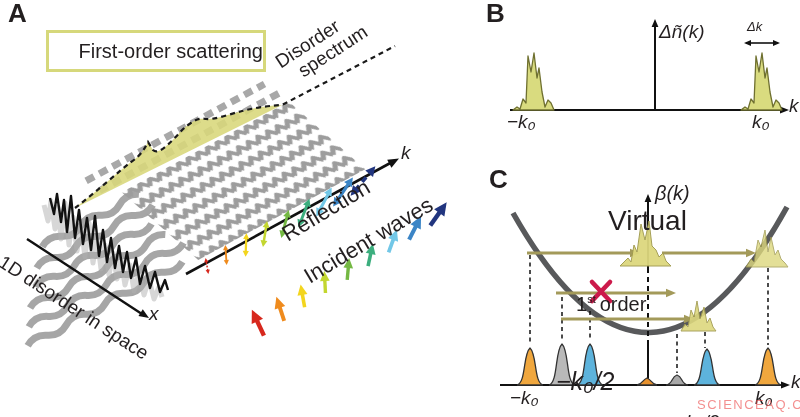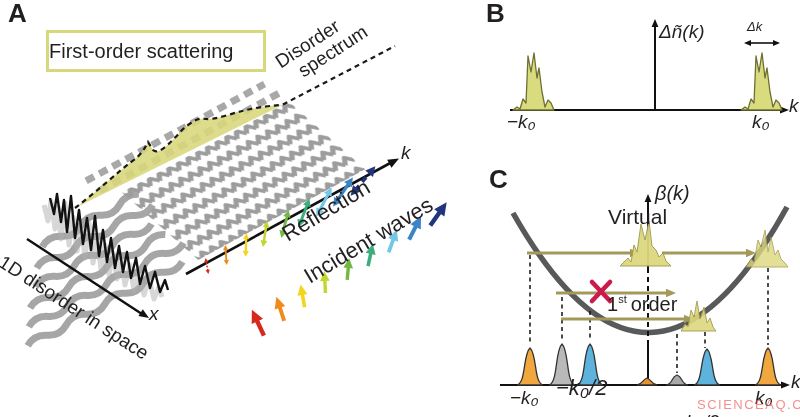--- a/index.html
+++ b/index.html
@@ -3,40 +3,40 @@
 <meta charset="utf-8">
 <style>
   html,body{margin:0;padding:0;background:#fff;}
   #fig{position:relative;width:800px;height:417px;background:#fff;overflow:hidden;
        font-family:"Liberation Sans","DejaVu Sans",sans-serif;color:#231f20;}
   #gfx{position:absolute;left:0;top:0;z-index:1;}
   .txt{position:absolute;z-index:2;white-space:nowrap;line-height:1.05;}
   .pl{font-size:26px;font-weight:bold;}
   .it{font-style:italic;}
   #titleBox{left:46px;top:30px;width:214px;height:36px;border:3px solid #d6d87b;
-            display:flex;align-items:center;justify-content:flex-start;font-size:20px;}
+            display:flex;align-items:center;justify-content:flex-end;font-size:20px;}
   #disorderSpec{left:283px;top:52px;font-size:19px;transform:rotate(-33deg);transform-origin:0 50%;}
   #disorderSpec .l2{margin-left:14px;display:block;}
   #reflectionLbl{left:284px;top:224px;font-size:22px;transform:rotate(-31deg);transform-origin:0 50%;}
   #incidentLbl{left:306px;top:266px;font-size:22px;transform:rotate(-31deg);transform-origin:0 50%;}
   #spaceLbl{left:6px;top:252px;font-size:19px;transform:rotate(33deg);transform-origin:0 0;}
   #xLbl{left:149px;top:304px;font-size:19px;}
   #kLblA{left:401px;top:143px;font-size:19px;}
   #bLblY{left:659px;top:2px;font-size:19px;margin-top:20px;}
   #bDk{left:747px;top:20px;font-size:13px;}
   #bNegK0{left:507px;top:112px;font-size:19px;}
   #bPosK0{left:752px;top:112px;font-size:19px;}
   #kLblB{left:789px;top:96px;font-size:19px;}
   #cLblY{left:655px;top:183px;font-size:20px;}
-  #virtualLbl{left:608px;top:206px;font-size:21px;}
-  #firstOrder{left:607px;top:294px;font-size:20px;}
+  #virtualLbl{left:608px;top:206px;font-size:28px;}
+  #firstOrder{left:576px;top:294px;font-size:20px;}
   #firstOrder sup{font-size:11px;}
   #firstOrder .rest{margin-left:4px;}
   #cNegK0{left:510px;top:388px;font-size:19px;}
-  #cNegK0h{left:556px;top:376px;font-size:22px;}
+  #cNegK0h{left:556px;top:368px;font-size:25px;}
   #cPosK0h{left:686px;top:388px;font-size:19px;margin-top:24px;}
   #cPosK0{left:755px;top:388px;font-size:19px;}
   #kLblC{left:791px;top:372px;font-size:19px;}
   #wm{left:697px;top:398px;font-size:13px;letter-spacing:1.5px;color:rgba(235,75,75,0.62);}
 </style>
 </head>
 <body>
 
 <div id="fig">
 

